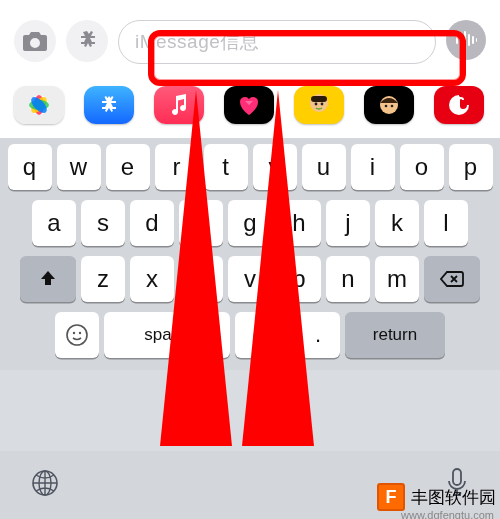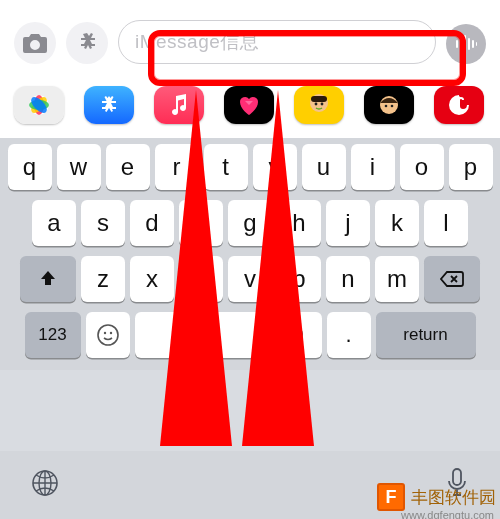--- a/index.html
+++ b/index.html
@@ -1,18 +1,18 @@
 <!DOCTYPE html>
 <html><head>
 <meta charset="utf-8">
 <style>
   *{box-sizing:border-box;margin:0;padding:0;font-family:-apple-system,BlinkMacSystemFont,"Helvetica Neue",Arial,sans-serif;}
   body{width:500px;height:519px;background:#d9dce1;position:relative;overflow:hidden;}
 
-  .compose{display:flex;align-items:flex-end;gap:10px;padding:20px 14px 18px;background:#fff;}
+  .compose{display:flex;align-items:flex-start;gap:10px;padding:20px 14px 18px;background:#fff;}
   .cbtn{width:42px;height:42px;border-radius:50%;background:#f1f1f4;display:flex;align-items:center;justify-content:center;color:#8a8a90;flex:none;}
   .input-wrap{flex:1;height:44px;border:1px solid #d0d0d4;border-radius:22px;display:flex;align-items:center;padding:0 16px;background:#fff;color:#c0c0c5;font-size:19px;letter-spacing:.5px;}
   .audio{width:40px;height:40px;border-radius:50%;background:#b8b8be;display:flex;align-items:center;justify-content:center;color:#fff;flex:none;}
 
   .highlight{position:absolute;top:30px;left:148px;width:318px;height:56px;border:6px solid #ff0000;border-radius:12px;box-shadow:0 0 0 1px rgba(255,0,0,.4) inset;pointer-events:none;}
   .arrows{position:absolute;top:0;left:0;width:500px;height:519px;pointer-events:none;}
 
   .appstrip{display:flex;align-items:center;gap:20px;padding:4px 14px 14px;background:#fff;}
   .app{width:50px;height:38px;border-radius:12px;flex:none;display:flex;align-items:center;justify-content:center;box-shadow:0 1px 2px rgba(0,0,0,.25);}
   .app.photos{background:radial-gradient(circle at 50% 50%,#fff 30%,#eee 32%);} 
@@ -37,21 +37,21 @@
   .k4 .space{width:126px;background:#fff;font-size:17px;}
   .k4 .at{width:56px;background:#fff;font-size:22px;}
   .k4 .dot{width:44px;background:#fff;font-size:22px;}
   .k4 .ret{width:100px;background:#b2b7c0;font-size:17px;}
 
   .bottombar{position:absolute;bottom:0;left:0;width:500px;height:68px;background:#d3d6db;display:flex;align-items:center;justify-content:space-between;padding:0 30px;}
   .bb{color:#4f5560;}
 
   .watermark{position:absolute;bottom:8px;right:4px;display:flex;align-items:center;gap:6px;}
   .wm-box{width:28px;height:28px;background:#ff6a00;border:2px solid #e05600;border-radius:3px;display:flex;align-items:center;justify-content:center;color:#fff;font-weight:700;font-size:18px;}
-  .wm-t1{font-size:17px;color:#a16207;font-weight:500;}
+  .wm-t1{font-size:17px;color:#000000;font-weight:500;}
   .wm-t2{position:absolute;bottom:-2px;right:6px;font-size:11px;color:#888;}
 </style>
 </head>
 <body>
 
 <div class="compose">
   <div class="cbtn">
     <svg width="26" height="22" viewBox="0 0 26 22">
         <path fill="currentColor" d="M3 5h4l2-3h8l2 3h4a2 2 0 012 2v12a2 2 0 01-2 2H3a2 2 0 01-2-2V7a2 2 0 012-2zm10 3a5 5 0 100 10 5 5 0 000-10z"></path>
       </svg>
@@ -160,21 +160,20 @@
     <div class="key">n</div>
     <div class="key">m</div>
     <div class="key fn">
         <svg width="24" height="18" viewBox="0 0 24 18">
           <path fill="none" stroke="#111" stroke-width="1.8" d="M7 2h14a2 2 0 012 2v10a2 2 0 01-2 2H7l-6-7z"></path>
           <path stroke="#111" stroke-width="1.8" d="M11 6l6 6M17 6l-6 6"></path>
         </svg>
       </div>
   </div>
   <div class="row k4">
-    <div class="key key123">123</div>
     <div class="key emoji">
         <svg width="24" height="24" viewBox="0 0 24 24">
           <circle cx="12" cy="12" r="10" fill="none" stroke="#555" stroke-width="1.6"></circle>
           <circle cx="9" cy="10" r="1.2" fill="#555"></circle>
           <circle cx="15" cy="10" r="1.2" fill="#555"></circle>
           <path d="M8 15q4 3 8 0" fill="none" stroke="#555" stroke-width="1.6"></path>
         </svg>
       </div>
     <div class="key space">space</div>
     <div class="key at">@</div>

